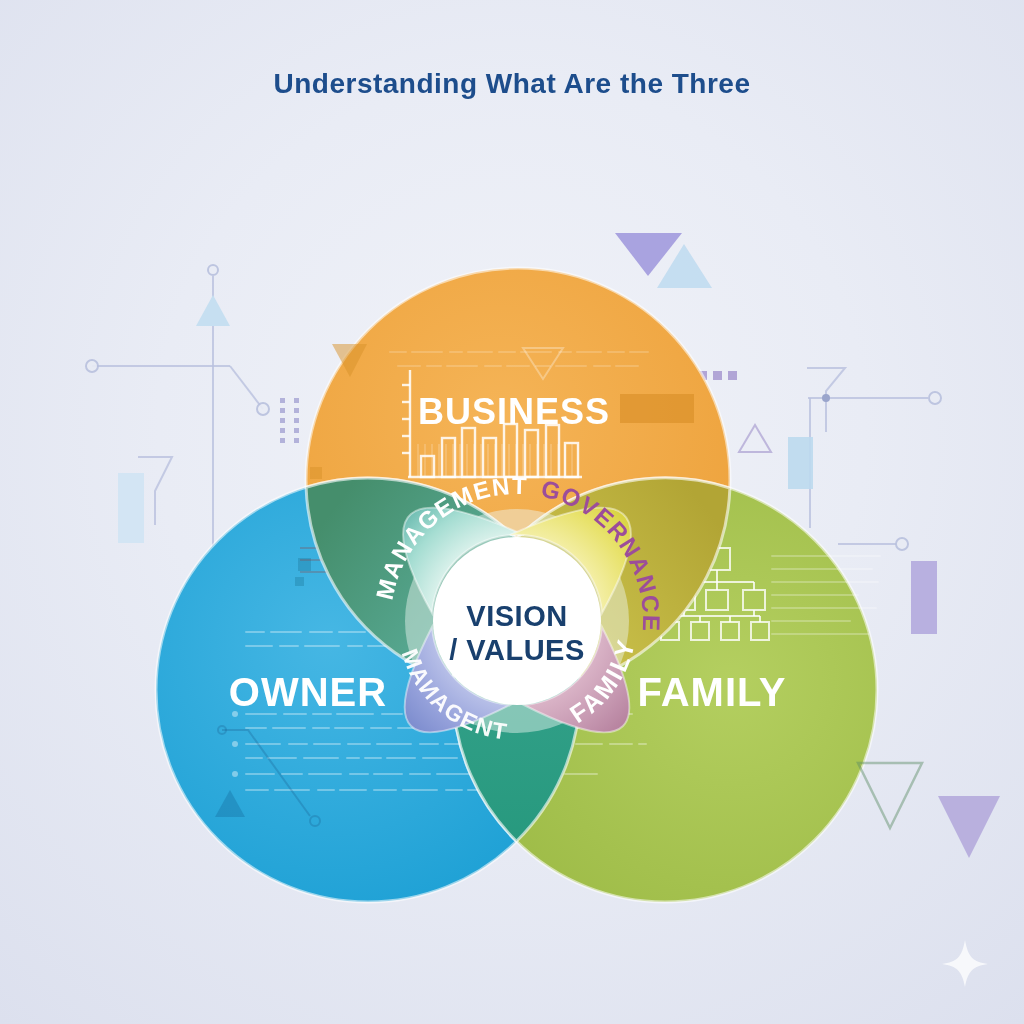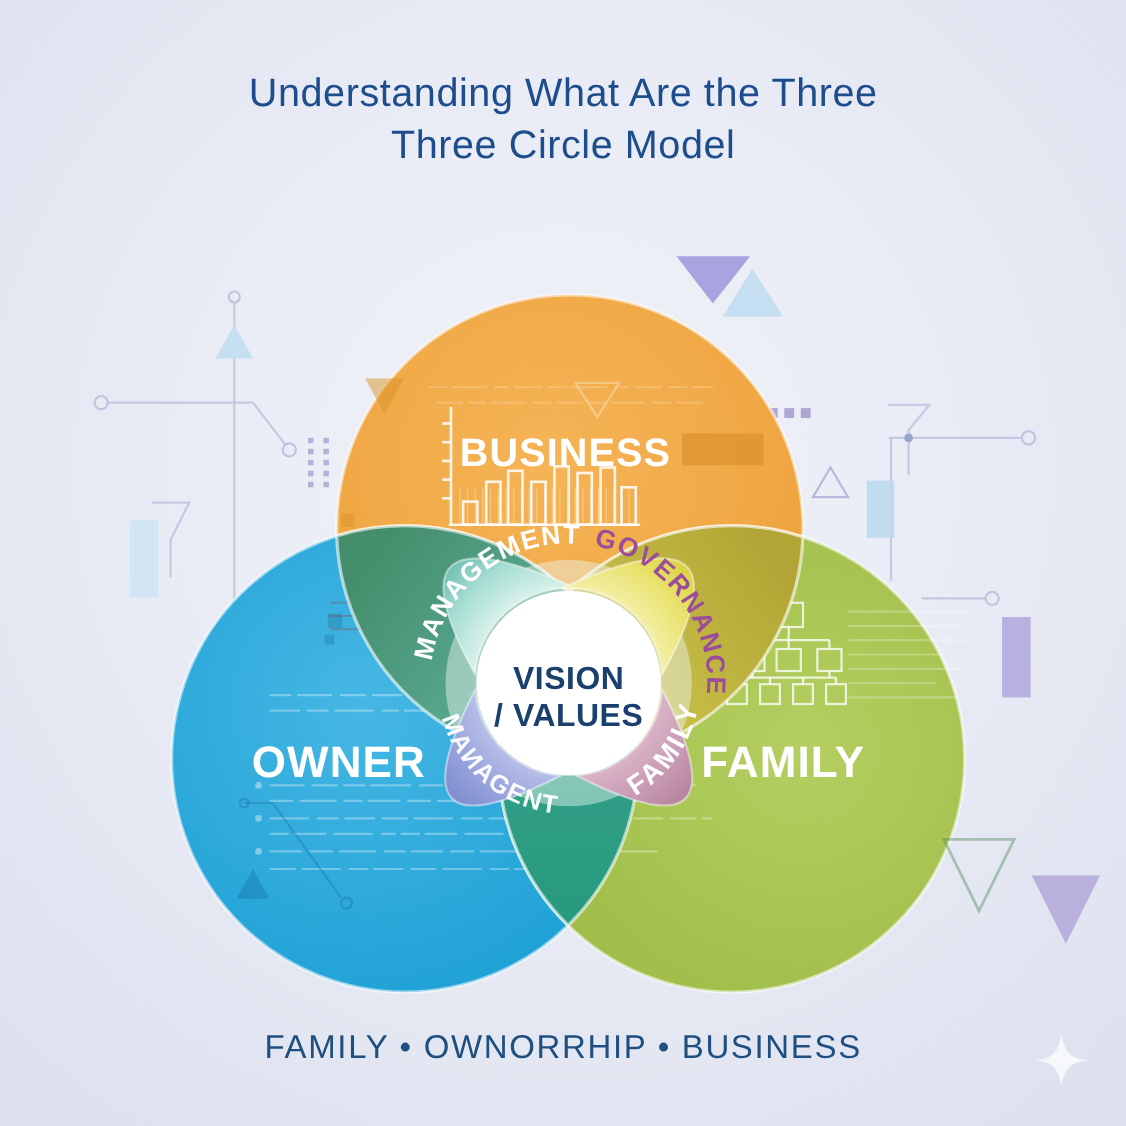--- a/index.html
+++ b/index.html
@@ -4,21 +4,21 @@
 <style>
   html,body{margin:0;padding:0;}
   body{width:1024px;height:1024px;overflow:hidden;font-family:"Liberation Sans",sans-serif;}
   .canvas{
     position:relative;width:1024px;height:1024px;
     background:radial-gradient(circle at 50% 42%, #f0f2f8 0%, #e9ecf5 45%, #dce0ee 100%);
   }
   .canvas svg{position:absolute;inset:0;}
   .title{
     position:absolute;top:60px;left:0;right:0;text-align:center;
-    color:#1d4d8c;font-weight:400;font-size:36px;line-height:48px;letter-spacing:.5px;
+    color:#1d4d8c;font-weight:700;font-size:28px;line-height:48px;letter-spacing:.5px;
     font-family:"Liberation Sans",sans-serif;
   }
   .footer{
     position:absolute;top:936px;left:0;right:0;text-align:center;
     color:#1e4f80;font-weight:400;font-size:30px;letter-spacing:1.5px;
     font-family:"Liberation Sans",sans-serif;
   }
   
   text{font-family:"Liberation Sans",sans-serif;}
   .circle-label{font-weight:bold;fill:#ffffff;}
@@ -292,18 +292,16 @@
 
   <text class="center-label" x="517" y="626" font-size="29" text-anchor="middle">VISION</text>
   <text class="center-label" x="517" y="660" font-size="29" text-anchor="middle">/ VALUES</text>
 
   <polygon points="938,796 1000,796 969,858" fill="#b5abdc" opacity=".92"></polygon>
   <path d="M 965 940 C 968 957 973 962 988 964 C 973 966 968 971 965 987 C 962 971 957 966 942 964 C 957 962 962 957 965 940 Z" fill="#ffffff" opacity=".75"></path>
 </svg>
 
 <div class="title">
   <div>Understanding What Are the Three</div>
-  <div>Three Circle Model</div>
 </div>
 
-<div class="footer">FAMILY • OWNORRHIP • BUSINESS</div>
 
 </div>
 
 </body></html>

